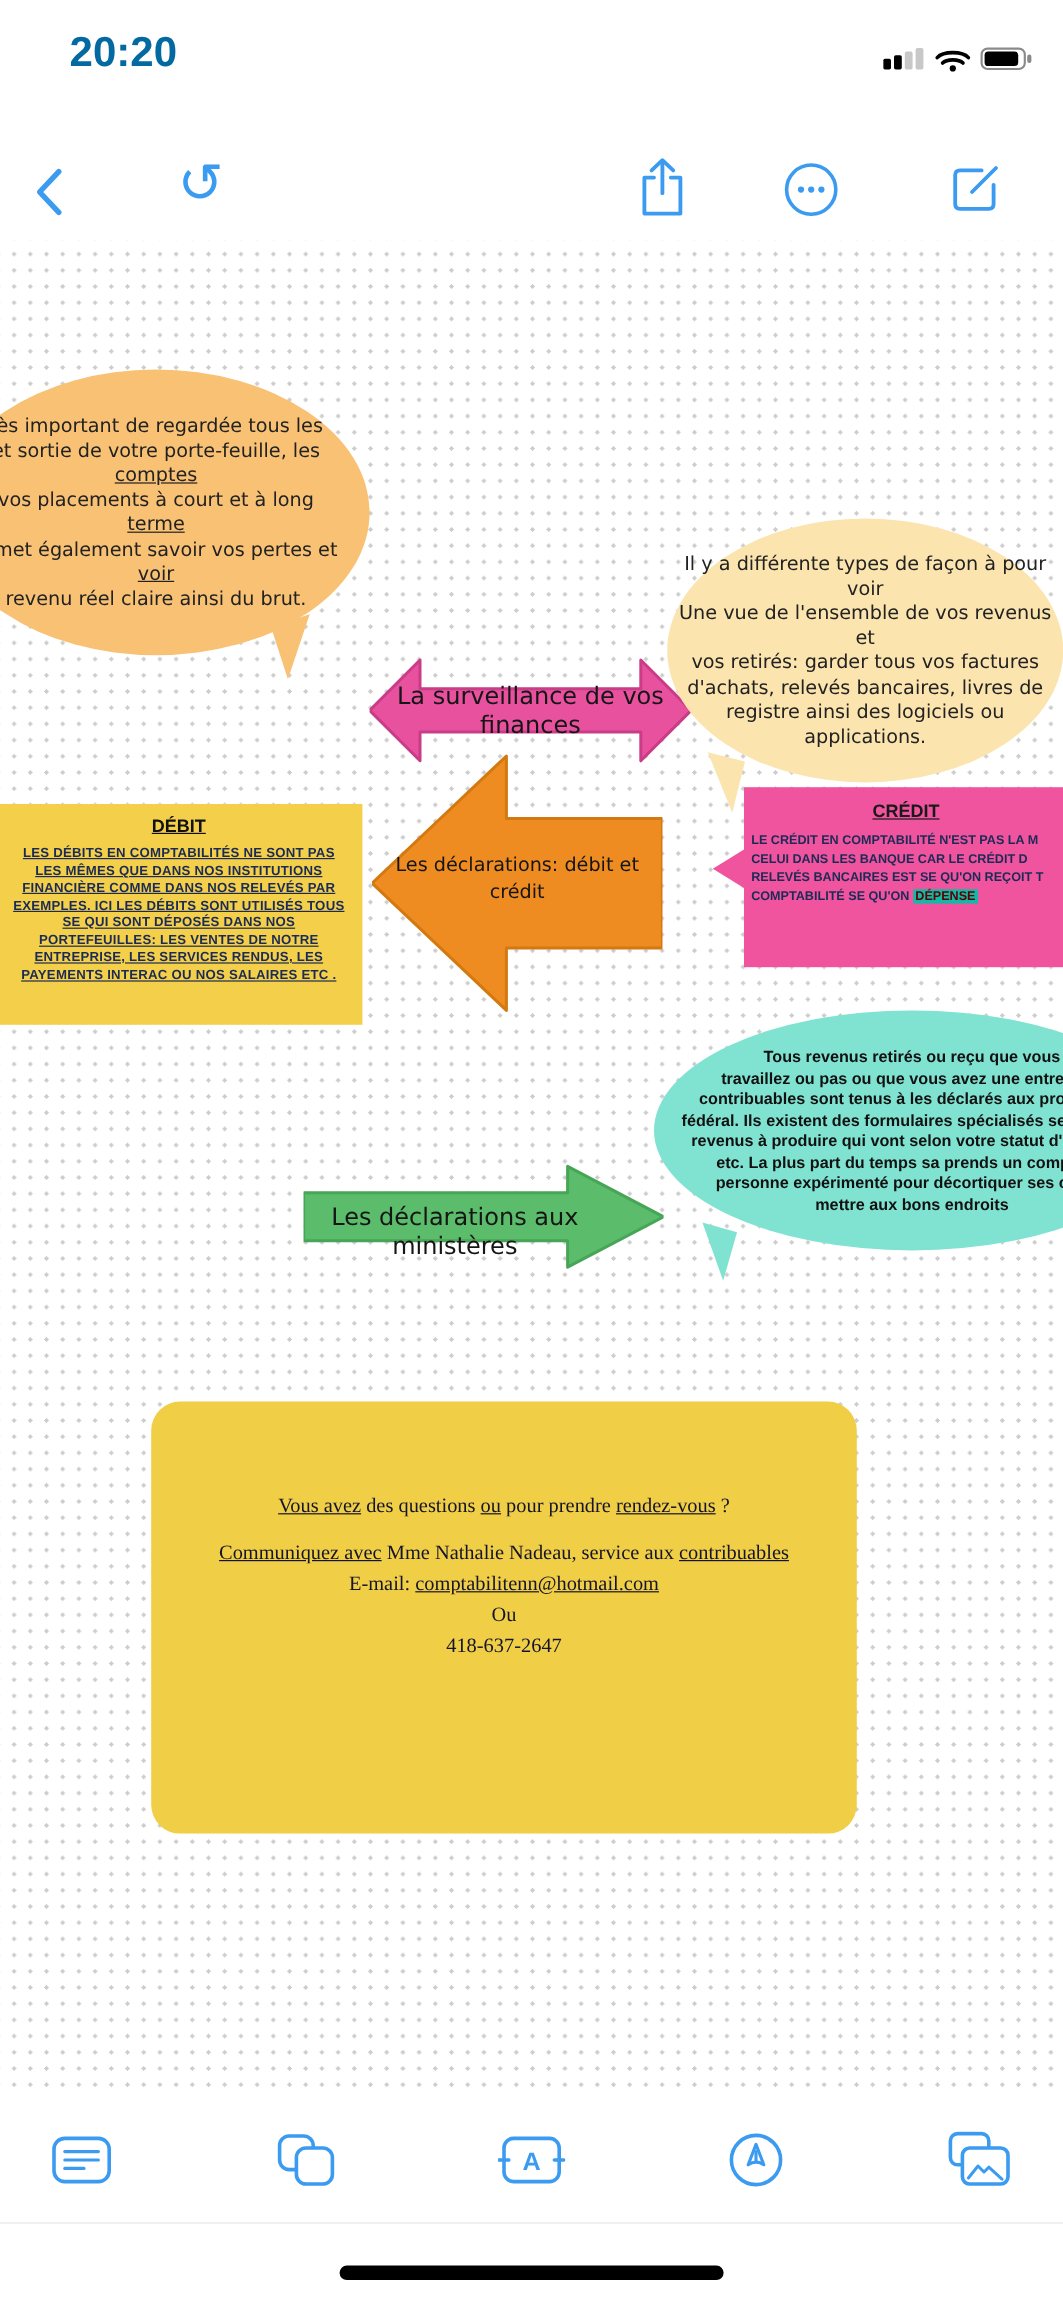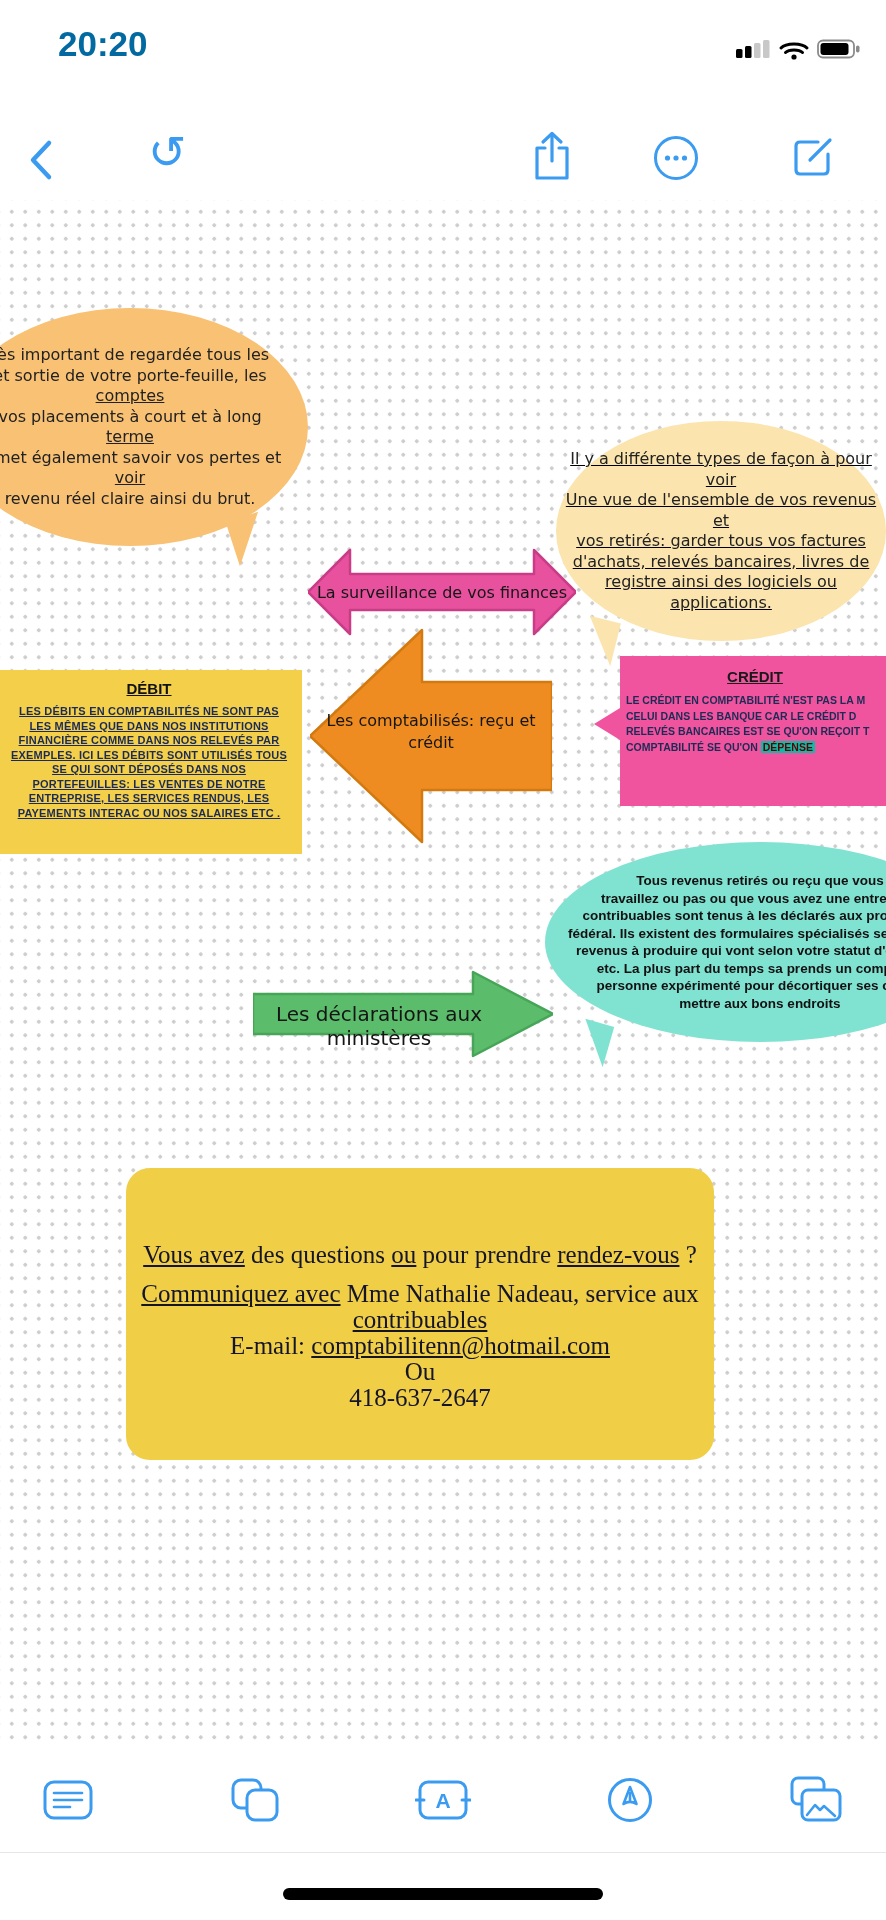--- a/index.html
+++ b/index.html
@@ -31,56 +31,56 @@
   .canvas{position:absolute;left:0;top:200px;width:886px;height:1548px;overflow:hidden;
     background-image:radial-gradient(#cdcdcd 1.6px, rgba(0,0,0,0) 1.8px);
     background-size:13.5px 13.5px;background-position:5px 5px;background-color:#fff;}
 
   .hw{font-family:"DejaVu Sans",sans-serif;}
   .u{text-decoration:underline;}
 
   .bubble{position:absolute;border-radius:50%;display:flex;align-items:center;justify-content:center;text-align:center;}
   .bubble .btext{font-size:16px;line-height:20.5px;color:#222;font-weight:500;}
   .orange-bubble{left:-48px;top:108px;width:356px;height:238px;background:var(--orange_bubble);}
-  .cream-bubble{left:556px;top:221px;width:330px;height:220px;background:var(--cream_bubble);text-decoration:underline;}
+  .cream-bubble{left:556px;top:232px;width:330px;height:220px;background:var(--cream_bubble);}
   .teal-bubble{left:545px;top:642px;width:430px;height:200px;background:var(--teal);}
   .teal-bubble .btext{font-size:13.5px;line-height:17.5px;font-weight:700;color:#111;}
 
   .tail{position:absolute;width:0;height:0;}
   .tail-orange{left:280px;top:208px;border-top:46px solid var(--orange_bubble);border-right:34px solid transparent;transform:rotate(-18deg);}
   .tail-cream{left:28px;top:198px;border-top:44px solid var(--cream_bubble);border-left:32px solid transparent;transform:rotate(14deg);}
   .tail-teal{left:34px;top:180px;border-top:42px solid var(--teal);border-left:30px solid transparent;transform:rotate(16deg);}
 
   .shape{position:absolute;}
   .shape svg{display:block;}
   .shape-label{position:absolute;font-family:"DejaVu Sans",sans-serif;color:#151515;text-align:center;font-weight:500;}
   .sur-shape{left:308px;top:346px;width:268px;height:92px;}
-  .sur-label{left:0;top:0;width:268px;height:92px;display:flex;align-items:center;justify-content:center;font-size:16px;}
+  .sur-label{left:0;top:0;width:268px;height:92px;display:flex;align-items:center;justify-content:center;font-size:20px;}
   .pink-poly{fill:var(--pink);stroke:var(--pink_dark);stroke-width:2.5;stroke-linejoin:round;}
 
   .compt-shape{left:310px;top:424px;width:242px;height:224px;}
   .compt-label{left:0;top:86px;width:242px;font-size:16px;line-height:22px;}
   .orange-poly{fill:var(--orange);stroke:var(--orange_dark);stroke-width:2.5;stroke-linejoin:round;}
 
   .decl-shape{left:253px;top:766px;width:300px;height:96px;}
   .decl-label{left:2px;top:36px;width:248px;font-size:20px;}
   .green-poly{fill:var(--green);stroke:var(--green_dark);stroke-width:2.5;stroke-linejoin:round;}
 
   .debit-box{position:absolute;left:-4px;top:470px;width:306px;height:184px;background:var(--debit_yellow);text-align:center;padding-top:10px;}
   .debit-title{font-size:15px;font-weight:700;color:#111;text-decoration:underline;margin-bottom:7px;}
   .debit-body{font-size:11px;line-height:14.5px;font-weight:700;color:#1c2b55;text-decoration:underline;padding:0 14px;letter-spacing:0.2px;}
 
   .credit-box{position:absolute;left:620px;top:456px;width:270px;height:150px;background:var(--credit_pink);text-align:center;padding-top:12px;}
   .credit-tail{position:absolute;left:-26px;top:52px;width:0;height:0;border-top:16px solid transparent;border-bottom:16px solid transparent;border-right:26px solid var(--credit_pink);}
   .credit-title{font-size:15px;font-weight:700;color:#191919;text-decoration:underline;margin-bottom:8px;}
   .credit-line{font-size:10.5px;line-height:15.5px;font-weight:700;color:#1c2b55;white-space:nowrap;overflow:hidden;padding-left:6px;text-align:left;}
   .hl{background:#14b8a6;color:#5c0000;padding:0 2px;}
 
-  .contact-box{position:absolute;left:126px;top:968px;width:588px;height:292px;background:var(--contact_yellow);border-radius:24px;
-    font-family:"Liberation Serif",serif;font-size:25px;line-height:26px;color:#14142b;text-align:center;padding:74px 8px 16px 8px;}
+  .contact-box{position:absolute;left:126px;top:968px;width:588px;height:360px;background:var(--contact_yellow);border-radius:24px;
+    font-family:"Liberation Serif",serif;font-size:17px;line-height:26px;color:#14142b;text-align:center;padding:74px 8px 16px 8px;}
   .c-line2{margin-top:13px;}
 
   
   .bottom-toolbar{position:absolute;left:0;top:1748px;width:886px;height:104px;background:#fff;display:flex;align-items:center;justify-content:space-between;padding:0 42px;}
   .bt-btn{background:none;border:none;padding:0;cursor:pointer;}
   .bt-btn svg{display:block;}
   .hairline{position:absolute;left:0;top:1852px;width:886px;height:1px;background:#e6e6e6;}
   .home-indicator{position:absolute;left:283px;top:1888px;width:320px;height:12px;border-radius:7px;background:#000;}
 </style>
 </head>
@@ -175,21 +175,21 @@
   <div class="debit-box">
     <div class="debit-title">DÉBIT</div>
     <div class="debit-body">LES DÉBITS EN COMPTABILITÉS NE SONT PAS LES MÊMES QUE DANS NOS INSTITUTIONS FINANCIÈRE COMME DANS NOS RELEVÉS PAR EXEMPLES. ICI LES DÉBITS SONT UTILISÉS TOUS SE QUI SONT DÉPOSÉS DANS NOS PORTEFEUILLES: LES VENTES DE NOTRE ENTREPRISE, LES SERVICES RENDUS, LES PAYEMENTS INTERAC OU NOS SALAIRES ETC .</div>
   </div>
 
   <div class="shape compt-shape">
     <svg width="242" height="224" viewBox="0 0 242 224">
       <polygon class="orange-poly" points="0,112 112,6 112,58 242,58 242,166 112,166 112,218"></polygon>
     </svg>
     <div class="shape-label compt-label">
-      <div>Les comptabilisés: reçu et</div>
+      <div>Les déclarations: débit et</div>
       <div>crédit</div>
     </div>
   </div>
 
   <div class="credit-box">
     <div class="credit-tail"></div>
     <div class="credit-title">CRÉDIT</div>
     <div class="credit-line">LE CRÉDIT EN COMPTABILITÉ N'EST PAS LA M</div>
     <div class="credit-line">CELUI DANS LES BANQUE CAR LE CRÉDIT D</div>
     <div class="credit-line">RELEVÉS BANCAIRES EST SE QU'ON REÇOIT T</div>

